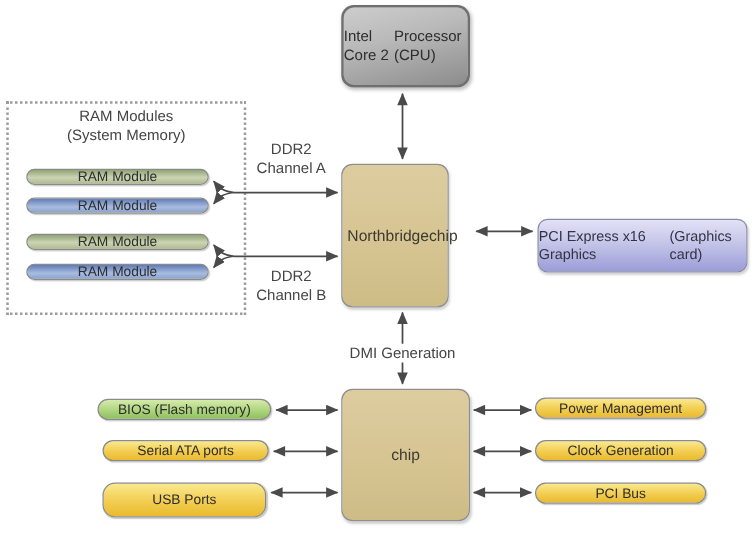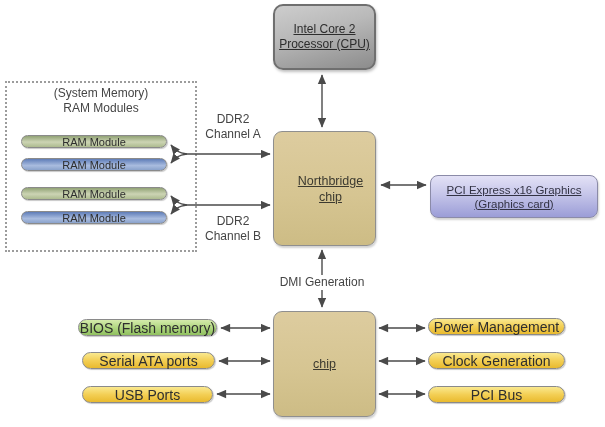--- a/index.html
+++ b/index.html
@@ -14,39 +14,39 @@
     overflow: hidden;
   }
 
   #connectors {
     position: absolute;
     left: 0; top: 0;
     width: 605px; height: 427px;
     z-index: 1;
   }
 
-  .node { position: absolute; z-index: 2; display: flex; flex-direction: column; align-items: center; justify-content: center; text-align: right; text-decoration: underline; }
+  .node { position: absolute; z-index: 2; display: flex; flex-direction: row; align-items: center; justify-content: center; text-align: left; }
 
   .box-cpu {
     left: 273px; top: 4px; width: 103px; height: 66px;
     background: linear-gradient(165deg, #cdcdcd 0%, #b9b9b9 40%, #8c8c8c 100%);
     border: 2px solid #6f6f6f;
     border-radius: 10px;
     box-shadow: 1px 2px 3px rgba(0,0,0,0.25);
     font-size: 12px; color: #2d2d2d; line-height: 15px;
   }
 
   .box-bridge {
     background: linear-gradient(180deg, #ddcc9f 0%, #d6c592 55%, #cdbc85 100%);
     border: 1px solid #8f8f8f;
     border-radius: 9px;
     box-shadow: 1px 2px 2px rgba(0,0,0,0.18);
     font-size: 12.5px; color: #3c3a30; line-height: 16px;
   }
-  #northbridge { left: 273px; top: 131px; width: 103px; height: 115px; padding-left: 12px; }
+  #northbridge { left: 273px; top: 131px; width: 86px; height: 115px; padding-left: 12px; }
   #southbridge { left: 273px; top: 311px; width: 103px; height: 106px; }
 
   .box-pci {
     left: 430px; top: 175px; width: 168px; height: 43px;
     background: linear-gradient(180deg, #e3e1f6 0%, #c5c5e9 45%, #9b9dd7 100%);
     border: 1px solid #8b8ba8;
     border-radius: 8px;
     box-shadow: 1px 2px 2px rgba(0,0,0,0.18);
     font-size: 11.5px; color: #333344; line-height: 14px;
   }
@@ -61,21 +61,21 @@
     text-align: center; font-size: 12px; line-height: 15px; color: #454545;
     z-index: 2;
   }
 
   .pill {
     position: absolute; z-index: 2;
     display: flex; align-items: center; justify-content: center;
     border: 1px solid #8a8a8a;
     border-radius: 10px;
     box-shadow: 1px 1px 1px rgba(0,0,0,0.22);
-    font-size: 14px; color: #2e2e2e; white-space: nowrap;
+    font-size: 11px; color: #2e2e2e; white-space: nowrap;
   }
   .ram-pill { left: 21px; width: 146px; height: 13px; font-size: 11px; border-radius: 7px; }
   .pill-green { background: linear-gradient(180deg, #92a376 0%, #ccd4b4 55%, #adbb8f 100%); }
   .pill-blue  { background: linear-gradient(180deg, #5f7db8 0%, #a9bcdf 60%, #8aa2cb 100%); }
   .pill-bios  { background: linear-gradient(180deg, #d5ebab 0%, #aad37a 60%, #90c05f 100%); }
   .pill-gold  { background: linear-gradient(180deg, #fae98f 0%, #f3cf55 50%, #e9ba2e 100%); }
 
   .bus-label {
     position: absolute; z-index: 3;
     text-align: center; font-size: 12px; line-height: 15px; color: #454545;
@@ -129,22 +129,22 @@
   </svg>
 
   <div class="node box-cpu">
     <span class="line2">Intel Core 2</span>
     <span class="line2">Processor (CPU)</span>
   </div>
 
 
   <div class="ram-group"></div>
   <div class="ram-title">
+    <span class="line2">RAM Modules</span>
     <span class="line2">(System Memory)</span>
-    <span class="line2">RAM Modules</span>
   </div>
   <div class="pill ram-pill pill-green" style="top:135px">RAM Module</div>
   <div class="pill ram-pill pill-blue" style="top:158px">RAM Module</div>
   <div class="pill ram-pill pill-green" style="top:187px">RAM Module</div>
   <div class="pill ram-pill pill-blue" style="top:211px">RAM Module</div>
 
   <div class="bus-label" id="ddr2a-label">
     <span class="line2">DDR2</span>
     <span class="line2">Channel A</span>
   </div>
@@ -164,19 +164,19 @@
   </div>
 
   <div class="bus-label" id="dmi-label">DMI Generation</div>
 
   <div class="node box-bridge" id="southbridge">
     <span class="line2">chip</span>
   </div>
 
   <div class="pill pill-bios" style="left:78px; top:319px; width:139px; height:17px;">BIOS (Flash memory)</div>
   <div class="pill pill-gold" style="left:82px; top:352px; width:133px; height:17px;">Serial ATA ports</div>
-  <div class="pill pill-gold" style="left:82px; top:386px; width:131px; height:17px;">USB Ports</div>
+  <div class="pill pill-gold" style="left:82px; top:386px; width:131px; height:28px;">USB Ports</div>
 
   <div class="pill pill-gold" style="left:428px; top:318px; width:137px; height:17px;">Power Management</div>
   <div class="pill pill-gold" style="left:428px; top:352px; width:137px; height:17px;">Clock Generation</div>
   <div class="pill pill-gold" style="left:428px; top:386px; width:137px; height:17px;">PCI Bus</div>
 
 </div>
 
 </body></html>

